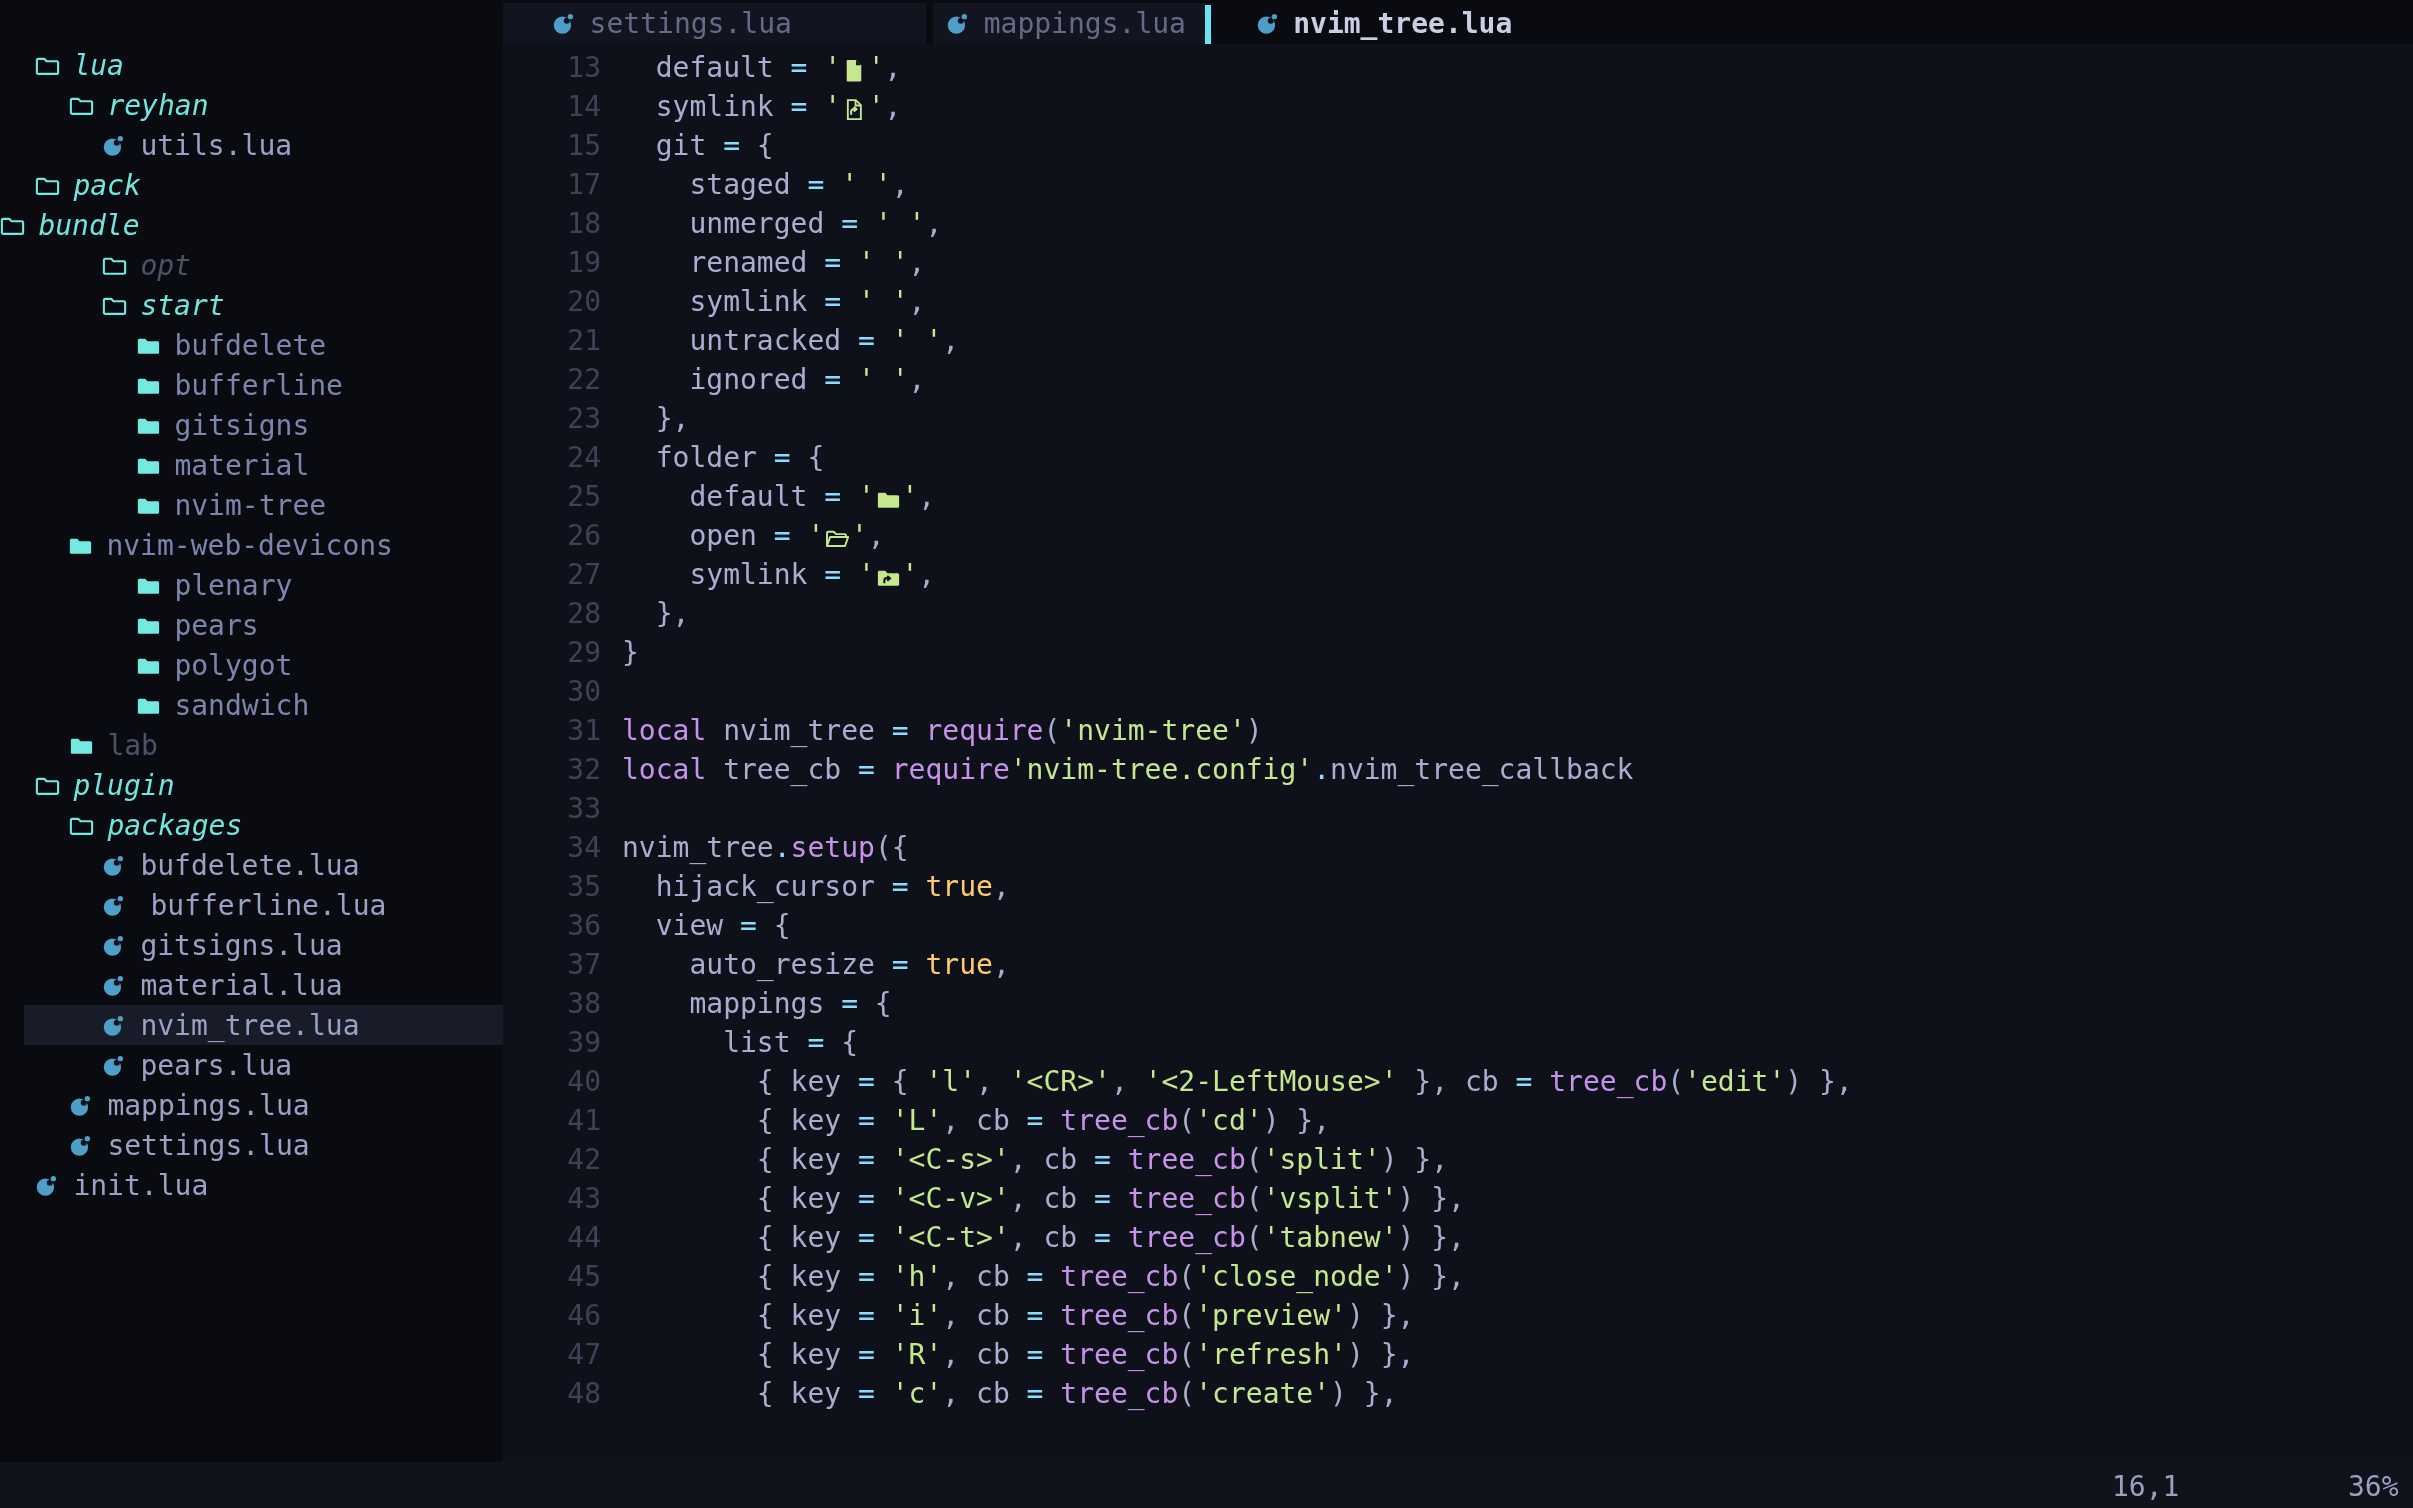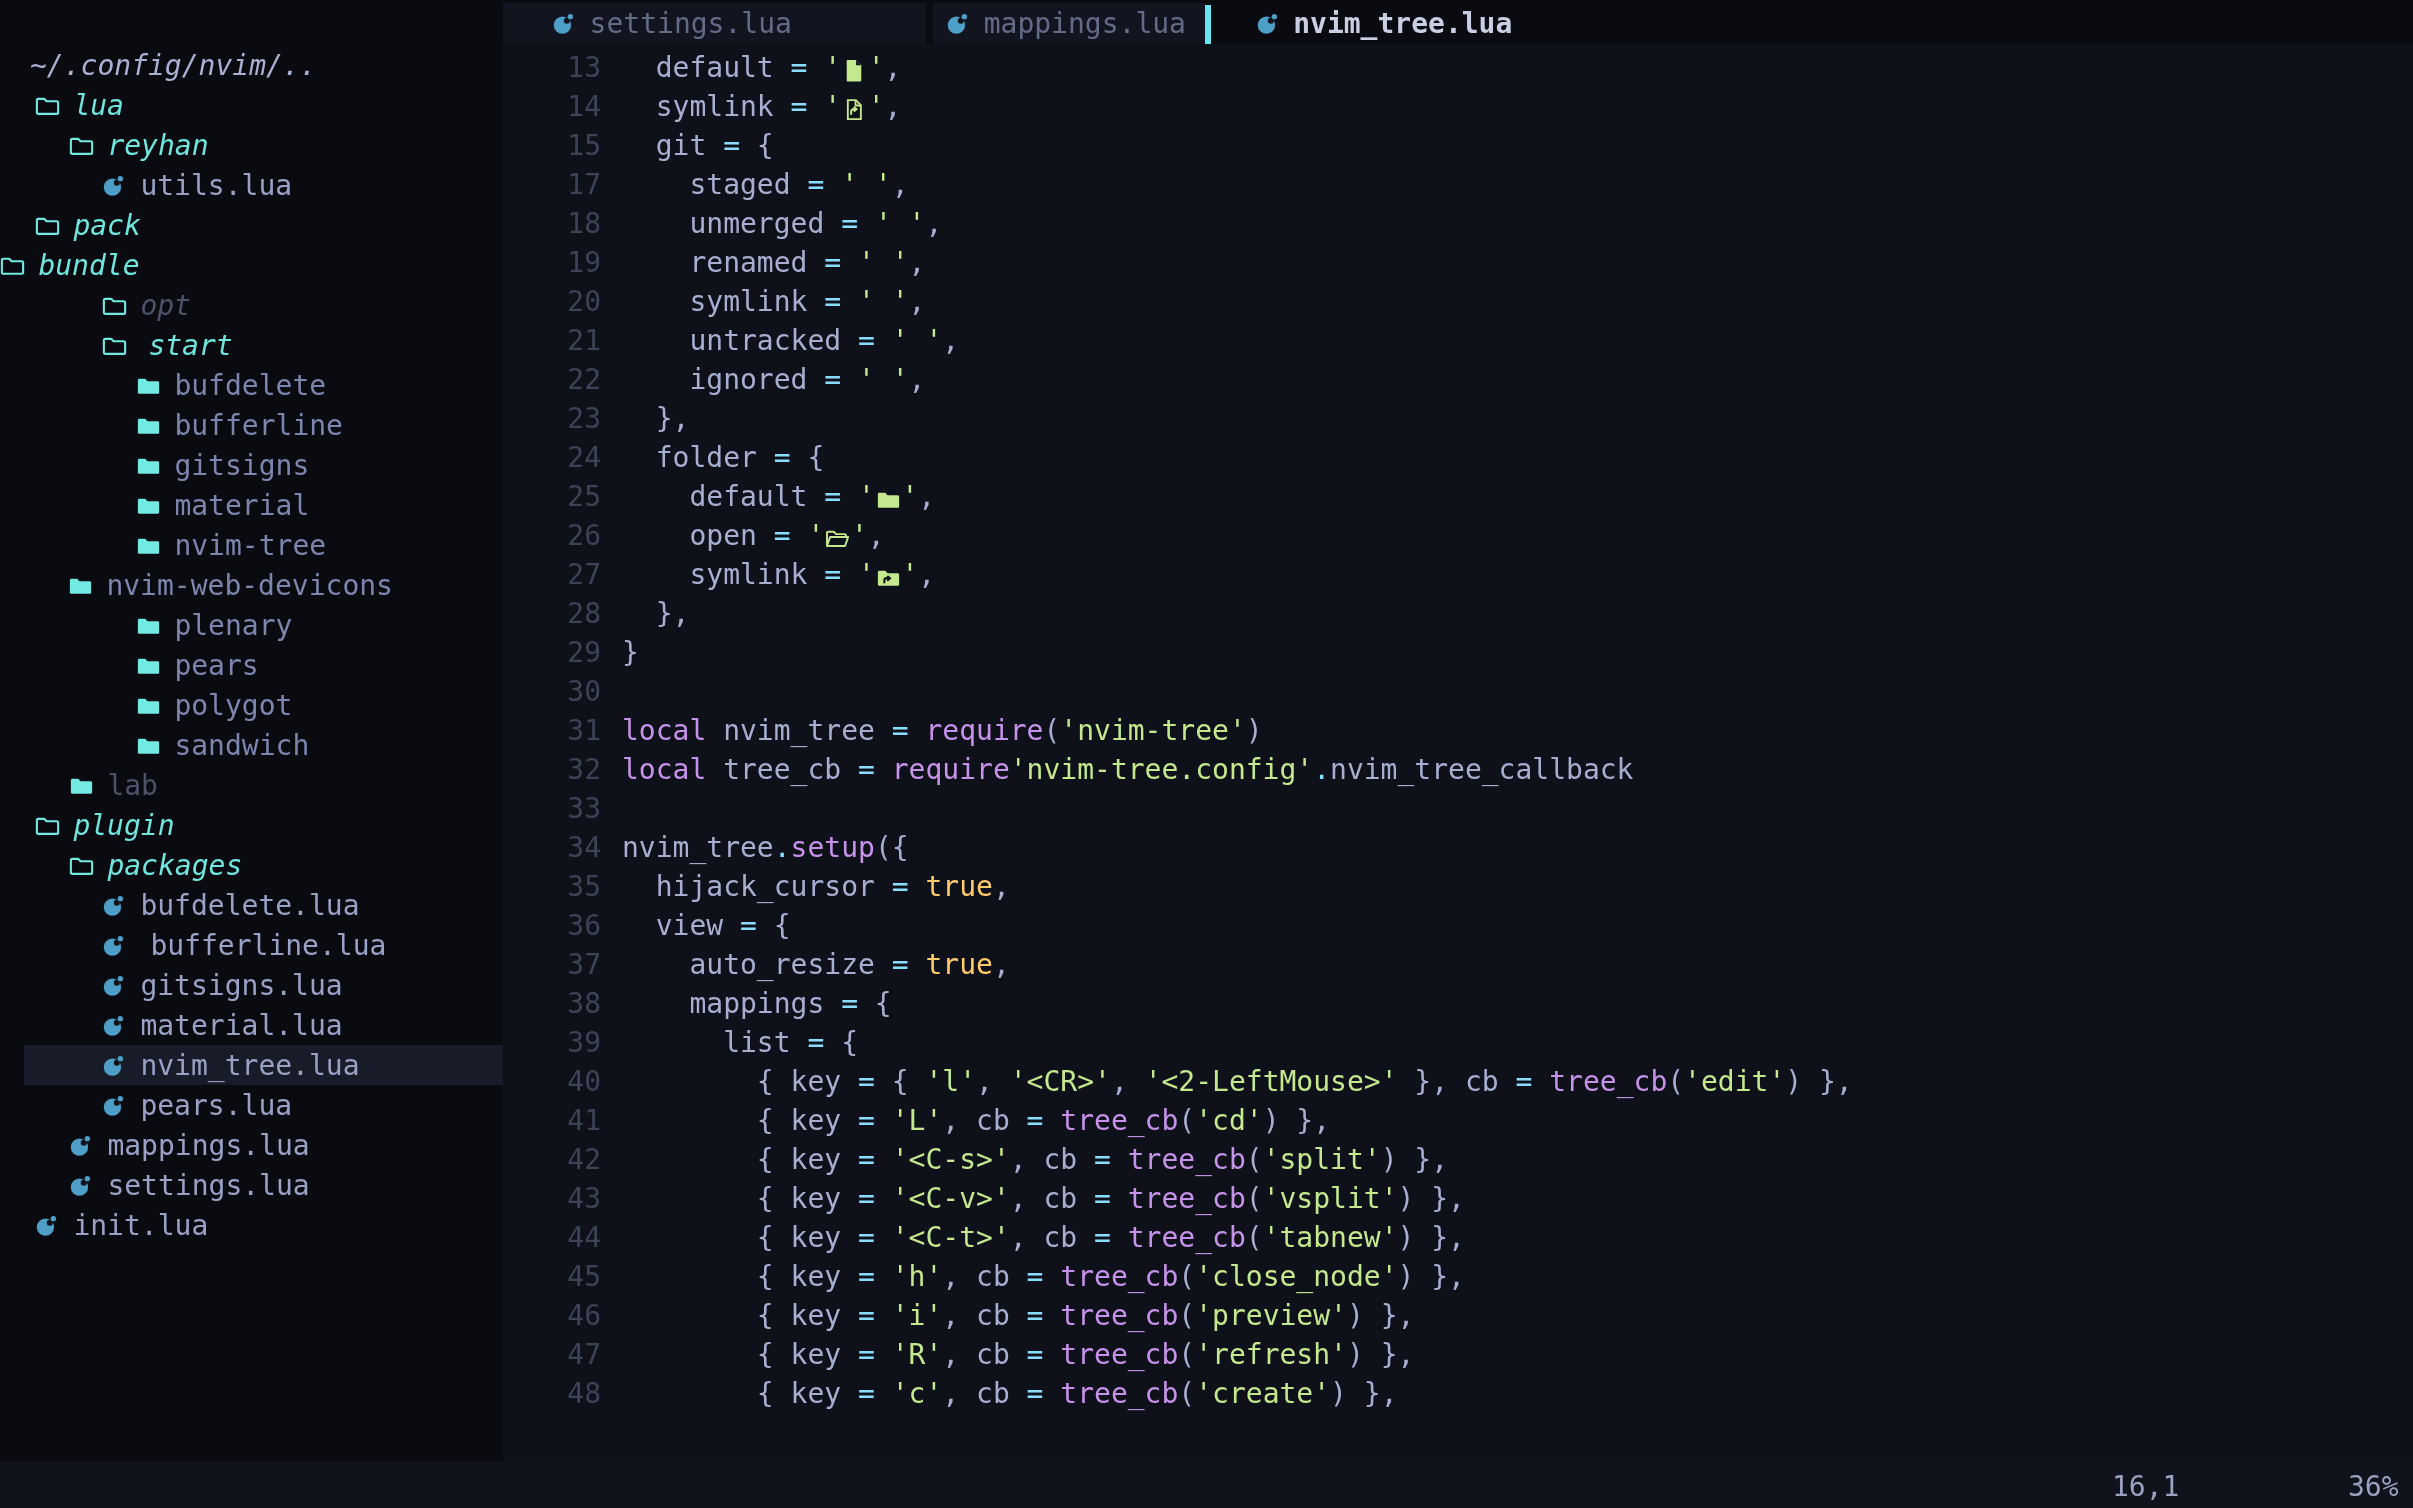--- a/index.html
+++ b/index.html
@@ -87,23 +87,20 @@
           <circle cx="10" cy="13.6" r="8.3"></circle>
           <circle cx="14.2" cy="9.4" r="2.9" fill="#10121B"></circle>
           <circle cx="17.6" cy="5.4" r="2.6"></circle>
         </svg>
       </span>
       <span>nvim_tree.lua</span>
     </div>
   </div>
 
 <div class="sidebar">
-  <div class="srow n-root">
-    <span>~/.config/nvim/..</span>
-  </div>
 
 <div class="srow" style="padding-left: 35px;"><span class="icw ic-folder"><svg viewBox="0 0 24 24" fill="currentColor">
           <path fill="none" stroke="currentColor" stroke-width="2" stroke-linejoin="round" d="M3.2 5.6h5.6l2.3 2.3h9.7c.8 0 1.4.6 1.4 1.4v9.3c0 .8-.6 1.4-1.4 1.4H3.2c-.8 0-1.4-.6-1.4-1.4V7c0-.8.6-1.4 1.4-1.4z"></path>
         </svg></span><span class="n-folder-open">lua</span></div>
     <div class="srow" style="padding-left: 69px;"><span class="icw ic-folder"><svg viewBox="0 0 24 24" fill="currentColor">
           <path fill="none" stroke="currentColor" stroke-width="2" stroke-linejoin="round" d="M3.2 5.6h5.6l2.3 2.3h9.7c.8 0 1.4.6 1.4 1.4v9.3c0 .8-.6 1.4-1.4 1.4H3.2c-.8 0-1.4-.6-1.4-1.4V7c0-.8.6-1.4 1.4-1.4z"></path>
         </svg></span><span class="n-folder-open">reyhan</span></div>
     <div class="srow" style="padding-left: 102px;"><span class="icw ic-lua"><svg viewBox="0 0 24 24" fill="currentColor">
           <circle cx="10" cy="13.6" r="8.3"></circle>
           <circle cx="14.2" cy="9.4" r="2.9" fill="#10121B"></circle>
@@ -111,21 +108,21 @@
         </svg></span><span class="n-file">utils.lua</span></div>
     <div class="srow" style="padding-left: 35px;"><span class="icw ic-folder"><svg viewBox="0 0 24 24" fill="currentColor">
           <path fill="none" stroke="currentColor" stroke-width="2" stroke-linejoin="round" d="M3.2 5.6h5.6l2.3 2.3h9.7c.8 0 1.4.6 1.4 1.4v9.3c0 .8-.6 1.4-1.4 1.4H3.2c-.8 0-1.4-.6-1.4-1.4V7c0-.8.6-1.4 1.4-1.4z"></path>
         </svg></span><span class="n-folder-open">pack</span></div>
     <div class="srow" style=""><span class="icw ic-folder"><svg viewBox="0 0 24 24" fill="currentColor">
           <path fill="none" stroke="currentColor" stroke-width="2" stroke-linejoin="round" d="M3.2 5.6h5.6l2.3 2.3h9.7c.8 0 1.4.6 1.4 1.4v9.3c0 .8-.6 1.4-1.4 1.4H3.2c-.8 0-1.4-.6-1.4-1.4V7c0-.8.6-1.4 1.4-1.4z"></path>
         </svg></span><span class="n-folder-open">bundle</span></div>
     <div class="srow" style="padding-left: 102px;"><span class="icw ic-folder"><svg viewBox="0 0 24 24" fill="currentColor">
           <path fill="none" stroke="currentColor" stroke-width="2" stroke-linejoin="round" d="M3.2 5.6h5.6l2.3 2.3h9.7c.8 0 1.4.6 1.4 1.4v9.3c0 .8-.6 1.4-1.4 1.4H3.2c-.8 0-1.4-.6-1.4-1.4V7c0-.8.6-1.4 1.4-1.4z"></path>
         </svg></span><span class="n-folder-open-dim">opt</span></div>
-    <div class="srow" style="padding-left: 102px; gap: 8px;"><span class="icw ic-folder"><svg viewBox="0 0 24 24" fill="currentColor">
+    <div class="srow" style="padding-left: 102px;"><span class="icw ic-folder"><svg viewBox="0 0 24 24" fill="currentColor">
           <path fill="none" stroke="currentColor" stroke-width="2" stroke-linejoin="round" d="M3.2 5.6h5.6l2.3 2.3h9.7c.8 0 1.4.6 1.4 1.4v9.3c0 .8-.6 1.4-1.4 1.4H3.2c-.8 0-1.4-.6-1.4-1.4V7c0-.8.6-1.4 1.4-1.4z"></path>
         </svg></span><span class="n-folder-open">start</span></div>
     <div class="srow" style="padding-left: 136px;"><span class="icw ic-folder"><svg viewBox="0 0 24 24" fill="currentColor">
           <path d="M3.2 5.6h5.6l2.3 2.3h9.7c.8 0 1.4.6 1.4 1.4v9.3c0 .8-.6 1.4-1.4 1.4H3.2c-.8 0-1.4-.6-1.4-1.4V7c0-.8.6-1.4 1.4-1.4z"></path>
         </svg></span><span class="n-folder-closed">bufdelete</span></div>
     <div class="srow" style="padding-left: 136px;"><span class="icw ic-folder"><svg viewBox="0 0 24 24" fill="currentColor">
           <path d="M3.2 5.6h5.6l2.3 2.3h9.7c.8 0 1.4.6 1.4 1.4v9.3c0 .8-.6 1.4-1.4 1.4H3.2c-.8 0-1.4-.6-1.4-1.4V7c0-.8.6-1.4 1.4-1.4z"></path>
         </svg></span><span class="n-folder-closed">bufferline</span></div>
     <div class="srow" style="padding-left: 136px;"><span class="icw ic-folder"><svg viewBox="0 0 24 24" fill="currentColor">
           <path d="M3.2 5.6h5.6l2.3 2.3h9.7c.8 0 1.4.6 1.4 1.4v9.3c0 .8-.6 1.4-1.4 1.4H3.2c-.8 0-1.4-.6-1.4-1.4V7c0-.8.6-1.4 1.4-1.4z"></path>

